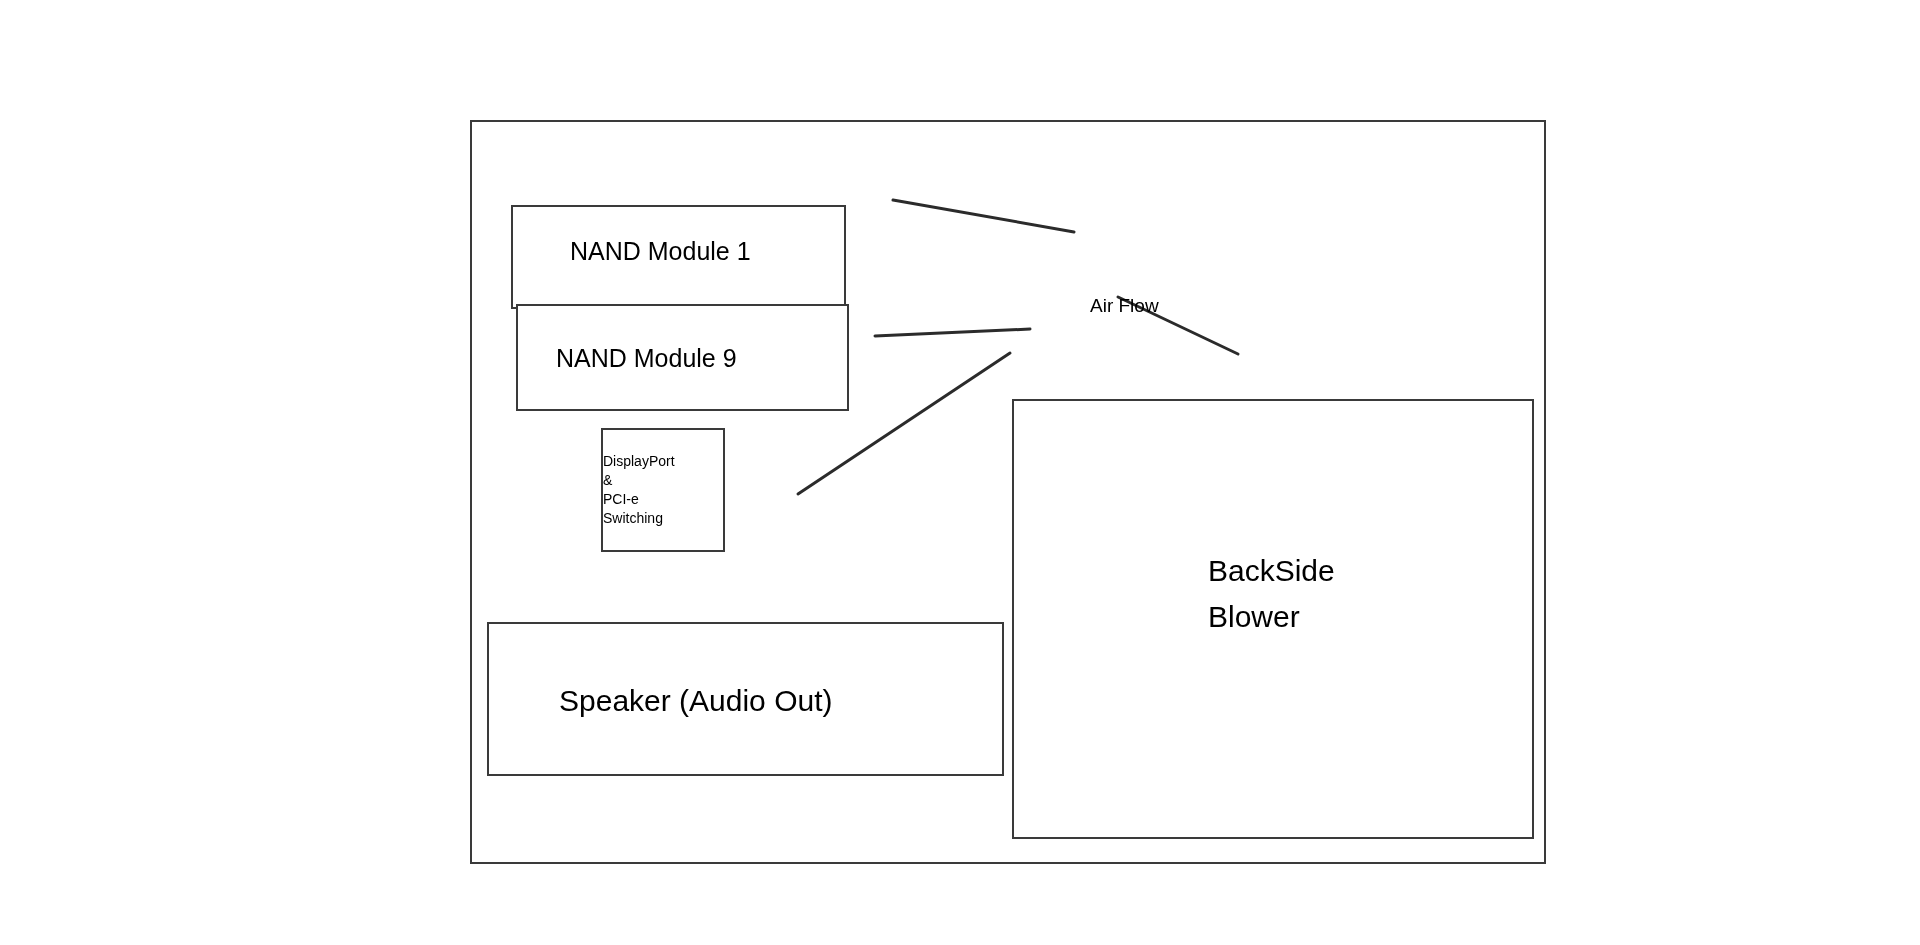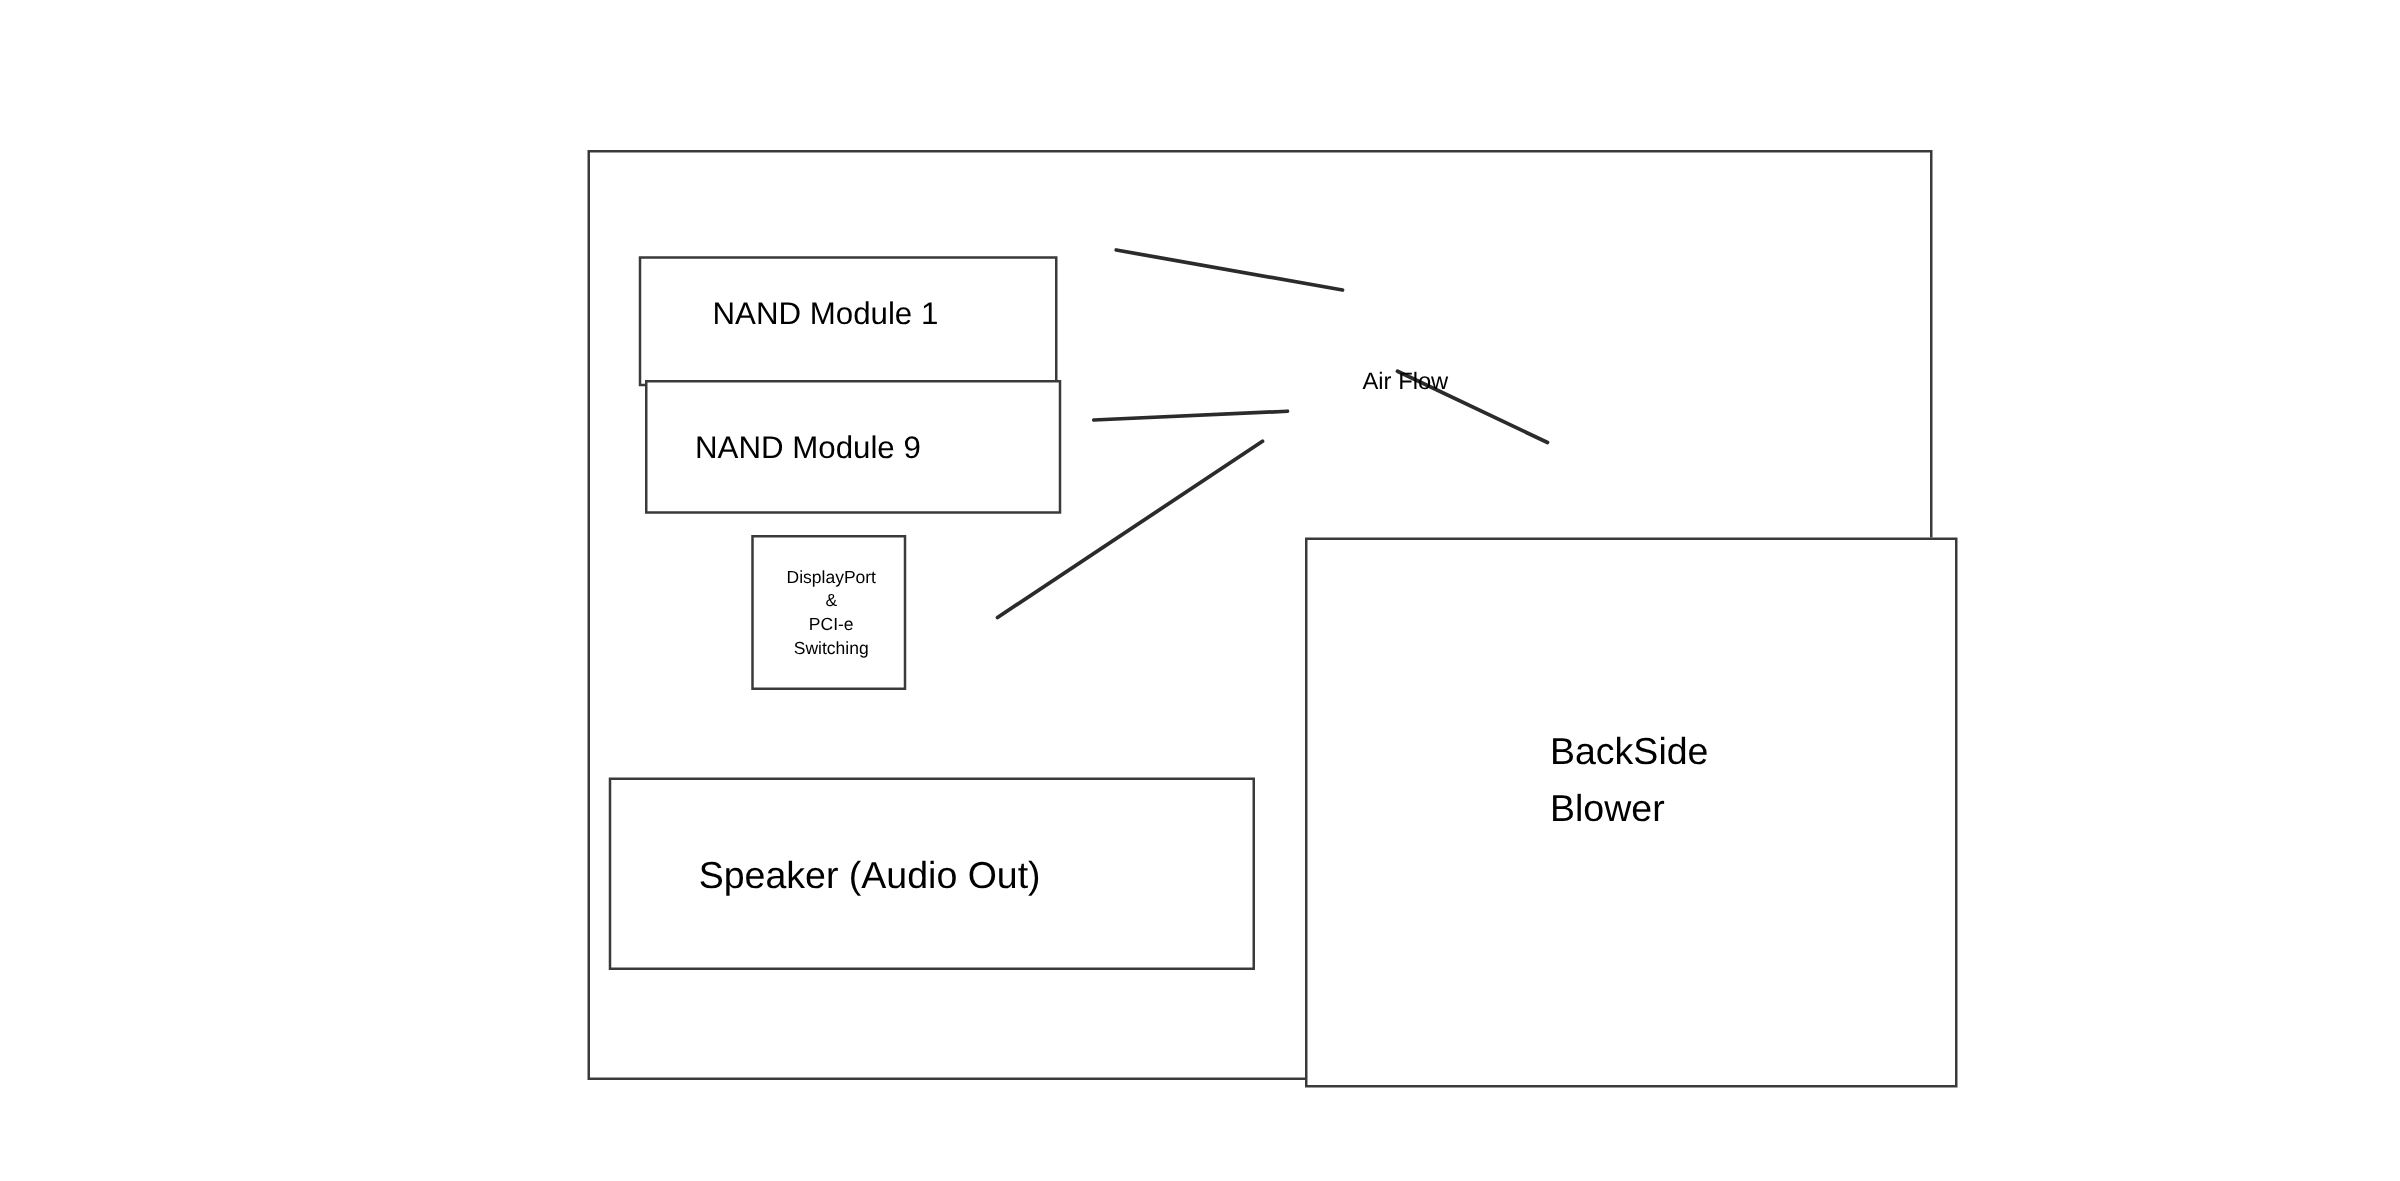--- a/index.html
+++ b/index.html
@@ -70,45 +70,43 @@
   #dp-switch {
     left: 601px;
     top: 428px;
     width: 124px;
     height: 124px;
   }
   #dp-switch-label {
     left: 0;
     top: 22px;
     width: 124px;
-    text-align: center;
     font-size: 14px;
     line-height: 19px;
   }
 
   
   #speaker {
     left: 487px;
     top: 622px;
     width: 517px;
     height: 154px;
   }
   #speaker-label {
     left: 70px;
     top: 60px;
     font-size: 30px;
   }
 
   
   #blower {
-    left: 1044px;
+    left: 1012px;
     top: 399px;
     width: 522px;
     height: 440px;
-    margin-top: 31px;
   }
   #blower-label {
     left: 194px;
     top: 147px;
     font-size: 30px;
     line-height: 46px;
   }
 
   
   #airflow-label {

